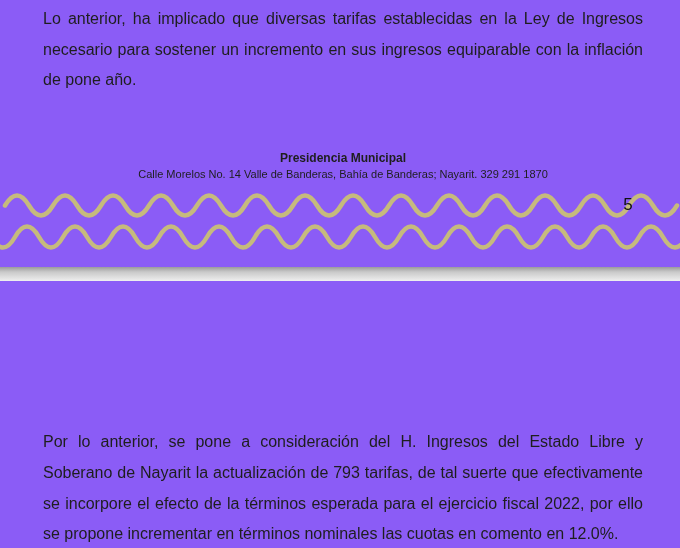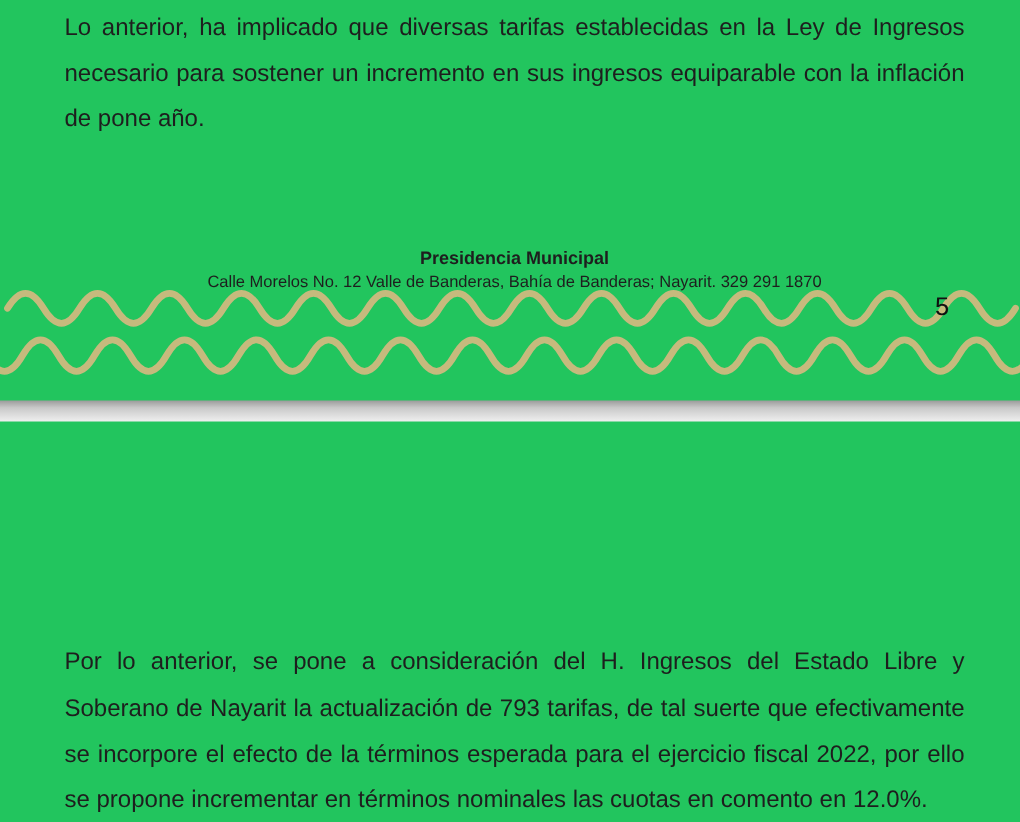--- a/index.html
+++ b/index.html
@@ -1,40 +1,40 @@
 <!DOCTYPE html>
 <html><head>
 <meta charset="utf-8">
 <style>
   html,body{margin:0;padding:0;background:#ffffff;}
   .viewer{
     position:relative;
     width:680px;height:548px;
-    background:#22c55e;
+    background:#8b5cf6;
     overflow:hidden;
     font-family:"Liberation Sans","DejaVu Sans",sans-serif;
     color:#1e1e1e;
   }
   .para{
     position:absolute;left:43px;width:600px;
     font-size:16px;
     color:#1e1e1e;
   }
   .para-top{top:4px;line-height:30.5px;}
   .para-bottom{top:427px;line-height:30.8px;}
   .pline{
     text-align:justify;
     text-align-last:justify;
     white-space:normal;
   }
   .pline.last{
     text-align-last:left;
   }
   .page-footer{
-    position:absolute;left:43px;top:164px;width:600px;
+    position:absolute;left:43px;top:150px;width:600px;
     text-align:center;
   }
   .footer-title{
     font-size:12px;font-weight:bold;line-height:17px;color:#1e1e1e;
   }
   .footer-address{
     font-size:11px;line-height:15px;color:#1e1e1e;
   }
   .waves{
     position:absolute;left:0;top:188px;width:680px;height:70px;
@@ -56,21 +56,21 @@
 
   <section>
     <div class="para para-top">
       <div class="pline">Lo anterior, ha implicado que diversas tarifas establecidas en la Ley de Ingresos</div>
       <div class="pline">necesario para sostener un incremento en sus ingresos equiparable con la inflación</div>
       <div class="pline last">de pone año.</div>
     </div>
 
     <div class="page-footer">
       <div class="footer-title">Presidencia Municipal</div>
-      <div class="footer-address">Calle Morelos No. 12 Valle de Banderas, Bahía de Banderas; Nayarit. 329 291 1870</div>
+      <div class="footer-address">Calle Morelos No. 14 Valle de Banderas, Bahía de Banderas; Nayarit. 329 291 1870</div>
     </div>
 
     <svg class="waves" viewBox="0 0 680 70" xmlns="http://www.w3.org/2000/svg" aria-hidden="true">
       <path d="M5 17.5 q12 -20 24 0 q12 20 24 0 q12 -20 24 0 q12 20 24 0 q12 -20 24 0 q12 20 24 0 q12 -20 24 0 q12 20 24 0 q12 -20 24 0 q12 20 24 0 q12 -20 24 0 q12 20 24 0 q12 -20 24 0 q12 20 24 0 q12 -20 24 0 q12 20 24 0 q12 -20 24 0 q12 20 24 0 q12 -20 24 0 q12 20 24 0 q12 -20 24 0 q12 20 24 0 q12 -20 24 0 q12 20 24 0 q12 -20 24 0 q12 20 24 0 q12 -20 24 0 q12 20 24 0" stroke="#c6ba7d"></path>
       <path d="M-9 49 q12 21 24 0 q12 -21 24 0 q12 21 24 0 q12 -21 24 0 q12 21 24 0 q12 -21 24 0 q12 21 24 0 q12 -21 24 0 q12 21 24 0 q12 -21 24 0 q12 21 24 0 q12 -21 24 0 q12 21 24 0 q12 -21 24 0 q12 21 24 0 q12 -21 24 0 q12 21 24 0 q12 -21 24 0 q12 21 24 0 q12 -21 24 0 q12 21 24 0 q12 -21 24 0 q12 21 24 0 q12 -21 24 0 q12 21 24 0 q12 -21 24 0 q12 21 24 0 q12 -21 24 0 q12 21 24 0" stroke="#c6ba7d"></path>
     </svg>
 
     <div class="pagenum">5</div>
   </section>
 

